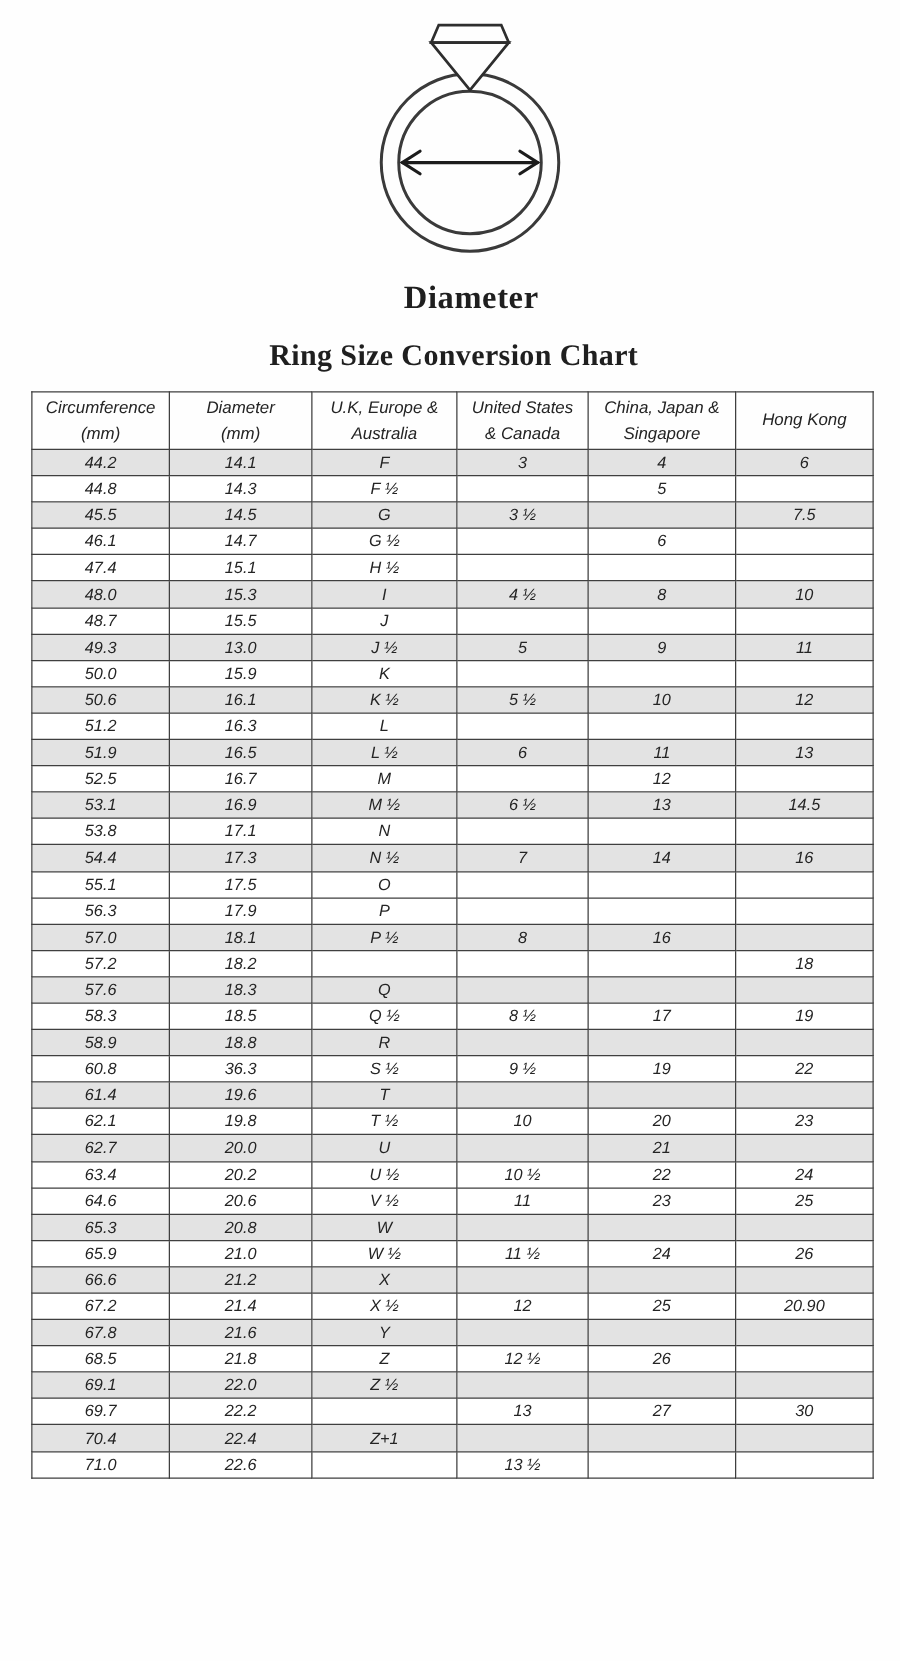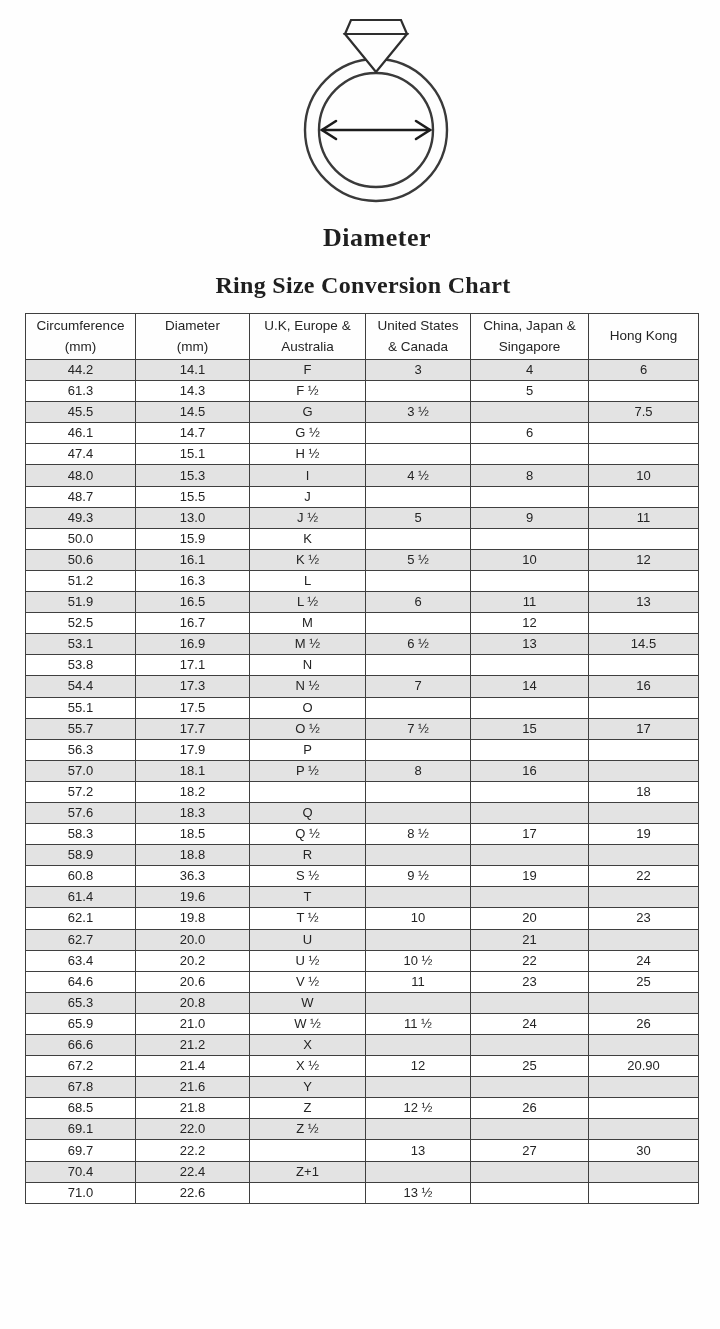--- a/index.html
+++ b/index.html
@@ -45,20 +45,21 @@
     color: #1f1f1f;
     white-space: nowrap;
   }
   table.size-table {
     position: absolute;
     left: 25px;
     top: 313px;
     width: 673px;
     border-collapse: collapse;
     table-layout: fixed;
+    font-style: italic;
   }
   .size-table th, .size-table td {
     border: 1.5px solid #3f3f3f;
     text-align: center;
     vertical-align: middle;
     padding: 0;
     overflow: hidden;
   }
   .size-table th {
     height: 45px;
@@ -131,21 +132,21 @@
   <tbody id="table-body">
       <tr class="shaded">
         <td>44.2</td>
         <td>14.1</td>
         <td>F</td>
         <td>3</td>
         <td>4</td>
         <td>6</td>
       </tr>
       <tr>
-        <td>61.3</td>
+        <td>44.8</td>
         <td>14.3</td>
         <td>F ½</td>
         <td></td>
         <td>5</td>
         <td></td>
       </tr>
       <tr class="shaded">
         <td>45.5</td>
         <td>14.5</td>
         <td>G</td>
@@ -258,28 +259,20 @@
         <td>16</td>
       </tr>
       <tr>
         <td>55.1</td>
         <td>17.5</td>
         <td>O</td>
         <td></td>
         <td></td>
         <td></td>
       </tr>
-      <tr class="shaded">
-        <td>55.7</td>
-        <td>17.7</td>
-        <td>O ½</td>
-        <td>7 ½</td>
-        <td>15</td>
-        <td>17</td>
-      </tr>
       <tr>
         <td>56.3</td>
         <td>17.9</td>
         <td>P</td>
         <td></td>
         <td></td>
         <td></td>
       </tr>
       <tr class="shaded">
         <td>57.0</td>

